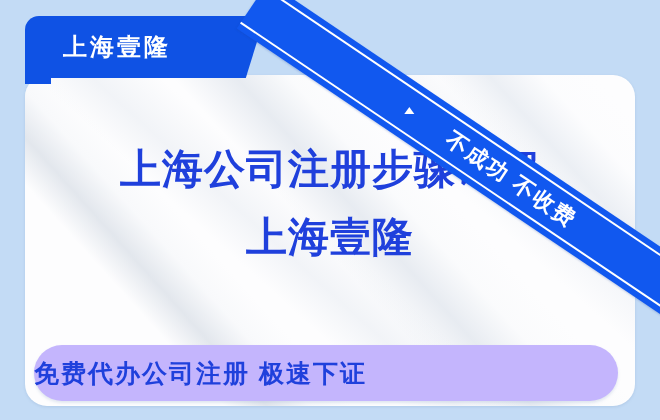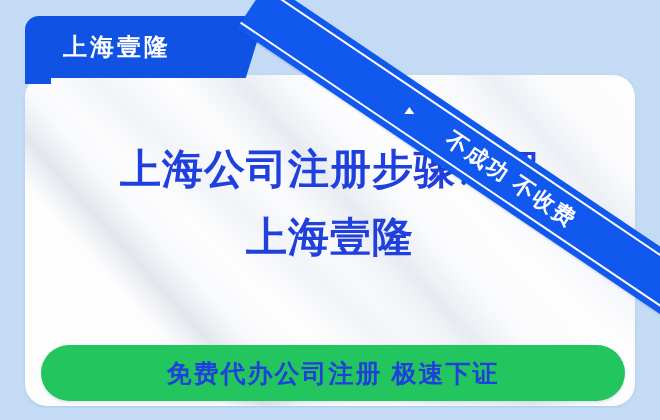--- a/index.html
+++ b/index.html
@@ -177,30 +177,29 @@
     font-size: 41px;
     font-weight: bold;
     line-height: 68px;
     letter-spacing: 1px;
     white-space: nowrap;
   }
 
   
   #cta-pill {
     position: absolute;
-    left: 41px;
+    left: 34px;
     top: 345px;
     width: 584px;
     height: 56px;
     border-radius: 28px;
-    background: #22c55e;
+    background: #c4b5fd;
     z-index: 5;
     display: flex;
     align-items: center;
-    justify-content: center;
     box-shadow: 0 2px 3px rgba(140,165,200,.25);
   }
   #cta-text {
     color: #1f40dc;
     font-size: 25px;
     font-weight: bold;
     letter-spacing: 2px;
     white-space: nowrap;
   }
 </style>

